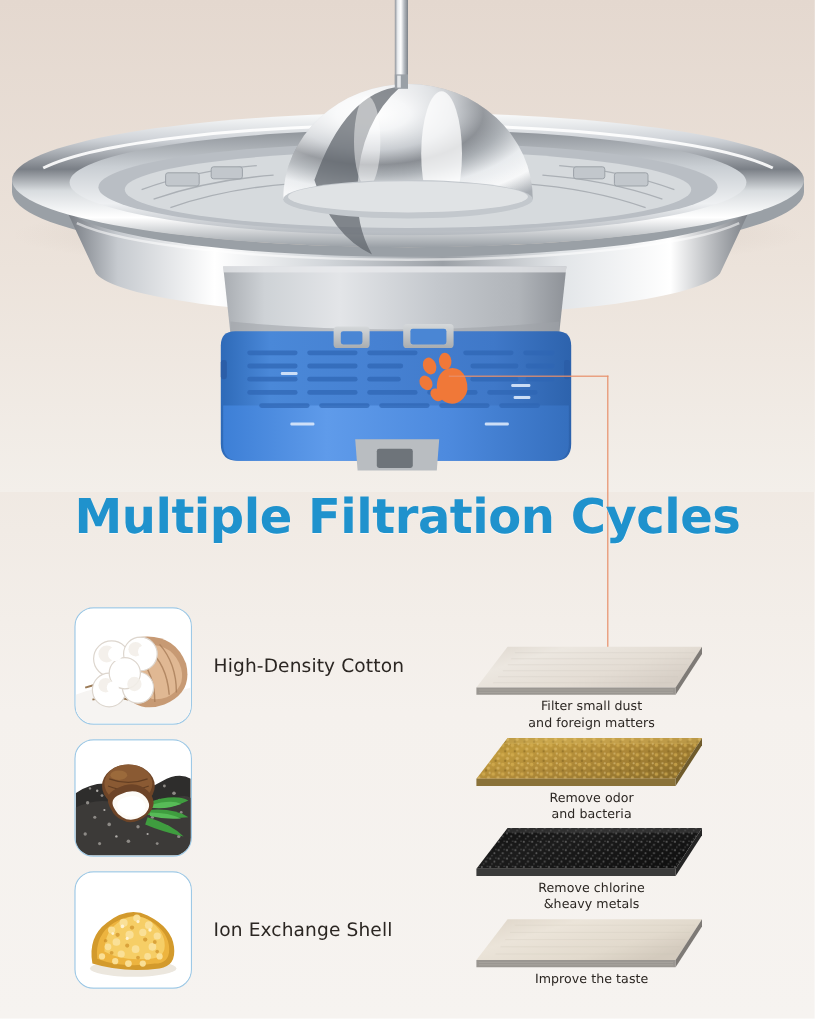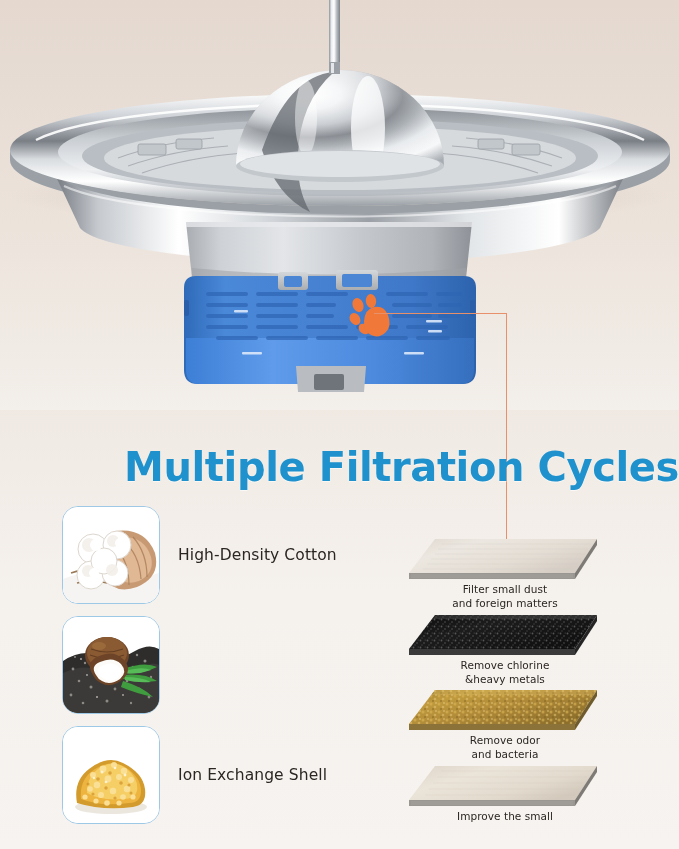--- a/index.html
+++ b/index.html
@@ -46,23 +46,23 @@
     width: 133px; height: 1px;
   }
   #leader-v {
     left: 506px; top: 313px;
     width: 1px; height: 231px;
   }
 
   
   #title {
     position: absolute;
-    left: 0; top: 444px;
+    left: 0; top: 408px;
     width: 679px;
-    text-align: right;
+    text-align: center;
     font-size: 40px;
     font-weight: bold;
     letter-spacing: -0.4px;
     color: #1f92cd;
     font-family: "DejaVu Sans", sans-serif;
     text-shadow: 0 1px 0 rgba(255,255,255,0.6);
   }
 
   
   #features {
@@ -94,21 +94,21 @@
     line-height: 1.35;
     color: #2b2622;
     font-family: "DejaVu Sans", sans-serif;
     letter-spacing: 0.1px;
     white-space: pre-line;
   }
 
   
   #layers {
     position: absolute;
-    left: 405px; top: 535px;
+    left: 393px; top: 535px;
     width: 210px;
   }
   .layer-block { position: relative; }
   .layer-slab {
     display: block;
     width: 200px;
     height: 52px;
   }
   .layer-caption {
     text-align: center;
@@ -558,46 +558,20 @@
             <path d="M 18 34 L 168 34"></path>
         </g>
       </svg>
       <div class="layer-caption">Filter small dust
 and foreign matters</div>
     </div>
 
     <div class="layer-block">
       <svg class="layer-slab" viewBox="0 0 200 52">
         <defs>
-          <linearGradient id="sl3" x1="0" y1="0" x2="1" y2="0.7">
-            <stop offset="0%" stop-color="#0d0d0d"></stop>
-            <stop offset="40%" stop-color="#1c1c1c"></stop>
-            <stop offset="100%" stop-color="#101010"></stop>
-          </linearGradient>
-          <pattern id="carbTex" width="7" height="7" patternUnits="userSpaceOnUse">
-            <rect width="7" height="7" fill="none"></rect>
-            <circle cx="1.5" cy="1.5" r="0.9" fill="#888888" opacity="0.55"></circle>
-            <circle cx="5" cy="4" r="0.8" fill="#b0b0b0" opacity="0.4"></circle>
-            <circle cx="3" cy="6" r="0.7" fill="#6a6a6a" opacity="0.5"></circle>
-            <circle cx="6.2" cy="1" r="0.6" fill="#cccccc" opacity="0.3"></circle>
-          </pattern>
-        </defs>
-        <path d="M 30 4 L 192 4 L 170 38 L 4 38 Z" fill="url(#sl3)"></path>
-        <path d="M 30 4 L 192 4 L 170 38 L 4 38 Z" fill="url(#carbTex)"></path>
-        <path d="M 4 38 L 170 38 L 170 44 L 4 44 Z" fill="#3a3a3a"></path>
-        <path d="M 170 38 L 192 4 L 192 10 L 170 44 Z" fill="#242424"></path>
-        <path d="M 30 4 L 192 4 L 190 8 L 28 8 Z" fill="#6e6e6e" opacity="0.28"></path>
-      </svg>
-      <div class="layer-caption">Remove chlorine
-&amp;heavy metals</div>
-    </div>
-
-    <div class="layer-block">
-      <svg class="layer-slab" viewBox="0 0 200 52">
-        <defs>
           <linearGradient id="sl2" x1="0" y1="0" x2="1" y2="0.7">
             <stop offset="0%" stop-color="#9b7a2c"></stop>
             <stop offset="25%" stop-color="#c09a3d"></stop>
             <stop offset="55%" stop-color="#b08a38"></stop>
             <stop offset="100%" stop-color="#8d6f2b"></stop>
           </linearGradient>
           <pattern id="resinTex" width="8" height="8" patternUnits="userSpaceOnUse">
             <rect width="8" height="8" fill="none"></rect>
             <circle cx="2" cy="2" r="1.5" fill="#d9b254" opacity="0.65"></circle>
             <circle cx="6" cy="5" r="1.3" fill="#e5c574" opacity="0.55"></circle>
@@ -611,20 +585,46 @@
         <path d="M 170 38 L 192 4 L 192 10 L 170 44 Z" fill="#6f5b2c"></path>
         <path d="M 30 4 L 192 4 L 189 9 L 27 9 Z" fill="#e0c06a" opacity="0.35"></path>
       </svg>
       <div class="layer-caption">Remove odor
 and bacteria</div>
     </div>
 
     <div class="layer-block">
       <svg class="layer-slab" viewBox="0 0 200 52">
         <defs>
+          <linearGradient id="sl3" x1="0" y1="0" x2="1" y2="0.7">
+            <stop offset="0%" stop-color="#0d0d0d"></stop>
+            <stop offset="40%" stop-color="#1c1c1c"></stop>
+            <stop offset="100%" stop-color="#101010"></stop>
+          </linearGradient>
+          <pattern id="carbTex" width="7" height="7" patternUnits="userSpaceOnUse">
+            <rect width="7" height="7" fill="none"></rect>
+            <circle cx="1.5" cy="1.5" r="0.9" fill="#888888" opacity="0.55"></circle>
+            <circle cx="5" cy="4" r="0.8" fill="#b0b0b0" opacity="0.4"></circle>
+            <circle cx="3" cy="6" r="0.7" fill="#6a6a6a" opacity="0.5"></circle>
+            <circle cx="6.2" cy="1" r="0.6" fill="#cccccc" opacity="0.3"></circle>
+          </pattern>
+        </defs>
+        <path d="M 30 4 L 192 4 L 170 38 L 4 38 Z" fill="url(#sl3)"></path>
+        <path d="M 30 4 L 192 4 L 170 38 L 4 38 Z" fill="url(#carbTex)"></path>
+        <path d="M 4 38 L 170 38 L 170 44 L 4 44 Z" fill="#3a3a3a"></path>
+        <path d="M 170 38 L 192 4 L 192 10 L 170 44 Z" fill="#242424"></path>
+        <path d="M 30 4 L 192 4 L 190 8 L 28 8 Z" fill="#6e6e6e" opacity="0.28"></path>
+      </svg>
+      <div class="layer-caption">Remove chlorine
+&amp;heavy metals</div>
+    </div>
+
+    <div class="layer-block">
+      <svg class="layer-slab" viewBox="0 0 200 52">
+        <defs>
           <linearGradient id="sl4" x1="0" y1="0" x2="1" y2="0.6">
             <stop offset="0%" stop-color="#ddd4c7"></stop>
             <stop offset="35%" stop-color="#ebe4d9"></stop>
             <stop offset="75%" stop-color="#e2dacd"></stop>
             <stop offset="100%" stop-color="#d3cabd"></stop>
           </linearGradient>
         </defs>
         <path d="M 30 4 L 192 4 L 170 38 L 4 38 Z" fill="url(#sl4)"></path>
         <path d="M 4 38 L 170 38 L 170 44 L 4 44 Z" fill="#9a9691"></path>
         <path d="M 170 38 L 192 4 L 192 10 L 170 44 Z" fill="#7e7a76"></path>
@@ -633,18 +633,18 @@
             <path d="M 6 42 L 168 42"></path>
         </g>
         <g stroke="#c9c1b4" stroke-width="0.4" opacity="0.5">
           <path d="M 36 9 L 186 9"></path>
             <path d="M 32 15 L 182 15"></path>
             <path d="M 28 21 L 178 21"></path>
           <path d="M 24 27 L 174 27"></path>
             <path d="M 20 33 L 170 33"></path>
         </g>
       </svg>
-      <div class="layer-caption">Improve the small</div>
+      <div class="layer-caption">Improve the taste</div>
     </div>
 
   </div>
 
 </div>
 
 </body></html>

